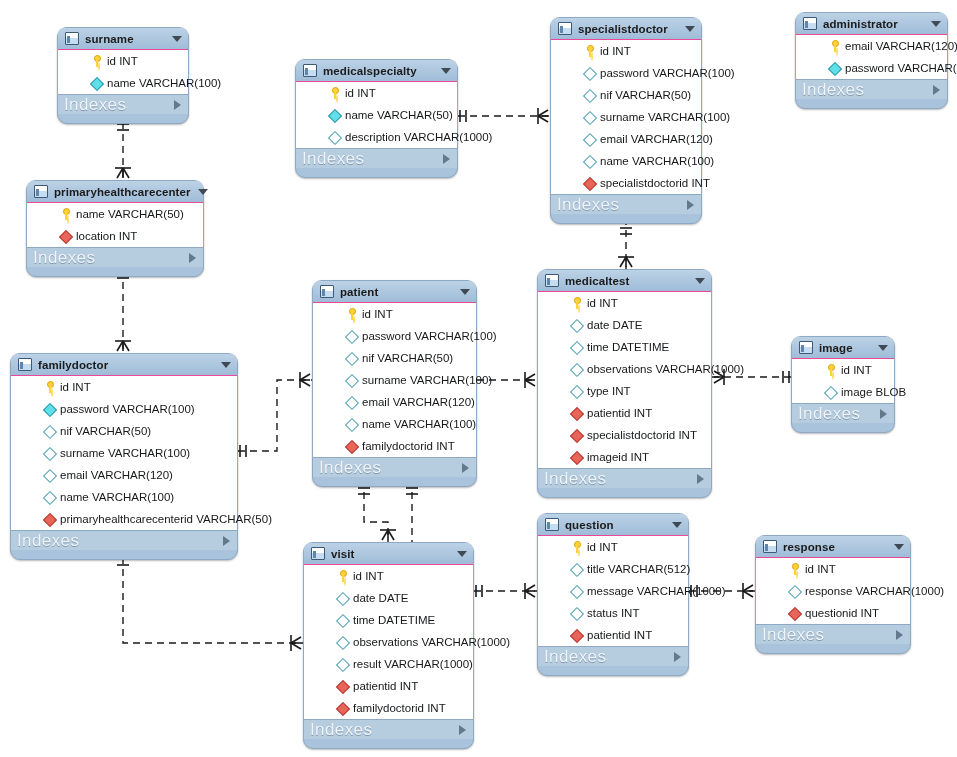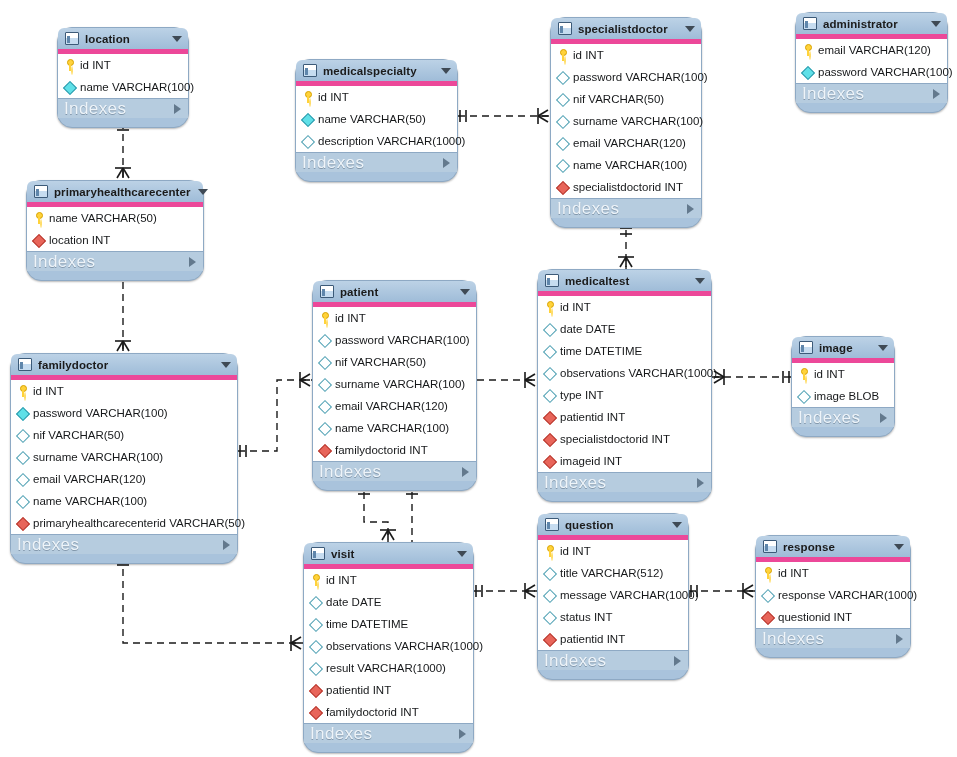--- a/index.html
+++ b/index.html
@@ -13,21 +13,21 @@
   }
   #canvas{position:absolute;left:0;top:0;width:957px;height:757px;}
   svg#wires{position:absolute;left:0;top:0;width:957px;height:757px;pointer-events:none;}
 
   
   .tbl{
     position:absolute;
     box-sizing:border-box;
     background:#a9c3dc;
     border:1px solid #8ea9c4;
-    border-radius:15px;
+    border-radius:10px;
     box-shadow:0 1px 2px rgba(0,0,0,.28);
     padding:0 0 9px 0;
     z-index:5;
   }
   .tbl-hdr{
     height:21px;
     display:flex;align-items:center;
     padding:0 6px 0 7px;
     border-top-left-radius:6px;border-top-right-radius:6px;
     background:linear-gradient(#bcd2e6,#9fbcd8);
@@ -47,22 +47,23 @@
     font-size:11.5px;font-weight:bold;color:#1b1b1b;
     white-space:nowrap;flex:1 1 auto;letter-spacing:.1px;
   }
   .caret{
     width:0;height:0;flex:0 0 auto;margin-left:7px;
     border-left:5px solid transparent;border-right:5px solid transparent;
     border-top:6px solid #3f4a55;
   }
   .cols{
     background:#ffffff;
-    border-top:5px solid #ec4899;
+    border-top:1px solid #ec4899;
     border-bottom:1px solid #8ea9c4;
+    padding-left:27px;
   }
   .col{
     height:22px;display:flex;align-items:center;
     padding-left:5px;white-space:nowrap;
     font-size:11.5px;color:#16181a;
   }
   .gl{flex:0 0 auto;width:14px;height:14px;margin-right:3px;position:relative;}
   
   .gl.key:before{
     content:"";position:absolute;left:4px;top:1px;width:5px;height:5px;
@@ -271,21 +272,21 @@
           <line x1="753" y1="597" x2="743" y2="591"></line>
           <line x1="743" y1="583" x2="743" y2="599"></line>
         </g>
     </g>
   </svg>
 
   <div id="tables-layer">
       <div class="tbl" style="left: 57px; top: 27px; width: 132px;">
         <div class="tbl-hdr">
           <span class="tbl-icon"></span>
-          <span class="tbl-title">location</span>
+          <span class="tbl-title">surname</span>
           <span class="caret"></span>
         </div>
         <div class="cols">
           <div class="col">
             <span class="gl key"></span>
             <span class="ctext">id INT</span>
           </div>
           <div class="col">
             <span class="gl dia dia-filled"></span>
             <span class="ctext">name VARCHAR(100)</span>

